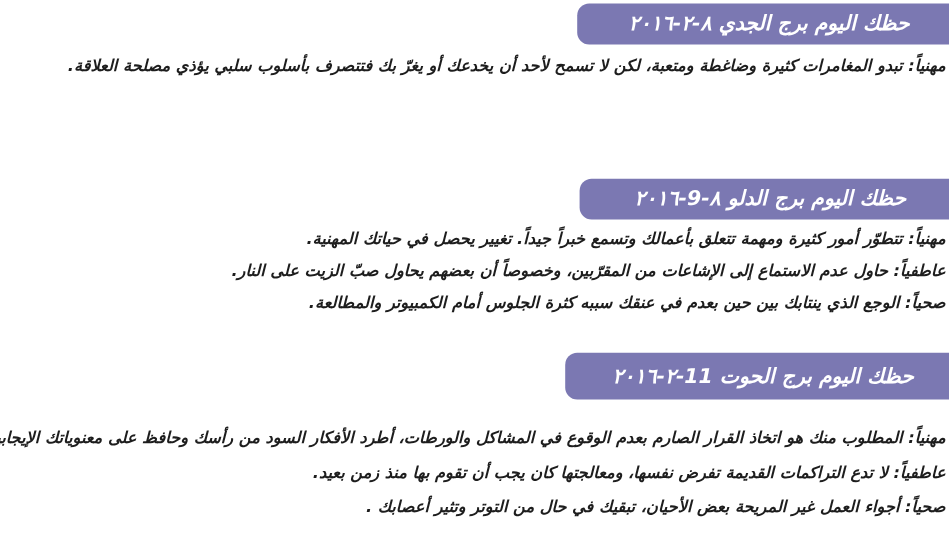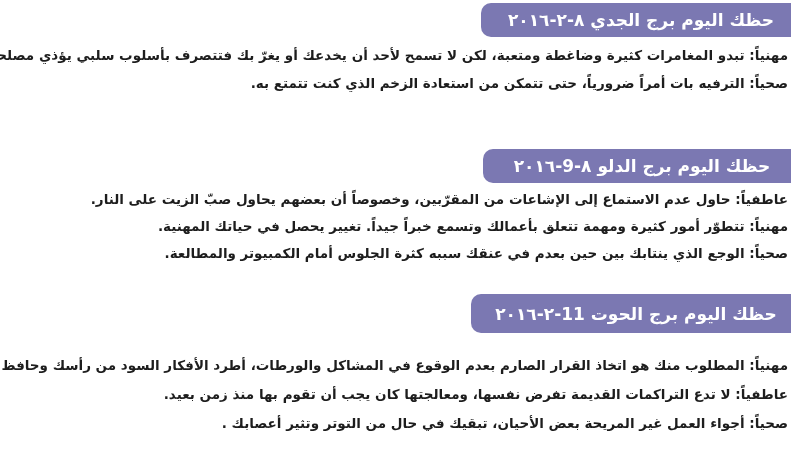--- a/index.html
+++ b/index.html
@@ -4,20 +4,21 @@
 <style>
   html, body { margin: 0; padding: 0; background: #ffffff; }
   .page {
     position: relative;
     width: 791px;
     height: 449px;
     background: #ffffff;
     overflow: hidden;
     direction: rtl;
     font-family: "DejaVu Sans", sans-serif;
+    font-style: italic;
   }
   .title-bar {
     position: absolute;
     right: -10px;
     height: 34px;
     background: #7b78b2;
     border-radius: 10px;
     color: #ffffff;
     display: flex;
     align-items: center;
@@ -52,31 +53,30 @@
 <body>
 
 <div class="page">
 
   <section>
     <div class="title-bar bar-1">
       <span>حظك اليوم برج الجدي ٨-٢-٢٠١٦</span>
     </div>
     <div class="lines lines-1">
       <p>مهنياً: تبدو المغامرات كثيرة وضاغطة ومتعبة، لكن لا تسمح لأحد أن يخدعك أو يغرّ بك فتتصرف بأسلوب سلبي يؤذي مصلحة العلاقة.</p>
-      <p>صحياً: الترفيه بات أمراً ضرورياً، حتى تتمكن من استعادة الزخم الذي كنت تتمتع به.</p>
     </div>
   </section>
 
   <section>
     <div class="title-bar bar-2">
       <span>حظك اليوم برج الدلو ٨-9-٢٠١٦</span>
     </div>
     <div class="lines lines-2">
+      <p>مهنياً: تتطوّر أمور كثيرة ومهمة تتعلق بأعمالك وتسمع خبراً جيداً. تغيير يحصل في حياتك المهنية.</p>
       <p>عاطفياً: حاول عدم الاستماع إلى الإشاعات من المقرّبين، وخصوصاً أن بعضهم يحاول صبّ الزيت على النار.</p>
-      <p>مهنياً: تتطوّر أمور كثيرة ومهمة تتعلق بأعمالك وتسمع خبراً جيداً. تغيير يحصل في حياتك المهنية.</p>
       <p>صحياً: الوجع الذي ينتابك بين حين بعدم في عنقك سببه كثرة الجلوس أمام الكمبيوتر والمطالعة.</p>
     </div>
   </section>
 
   <section>
     <div class="title-bar bar-3">
       <span>حظك اليوم برج الحوت 11-٢-٢٠١٦</span>
     </div>
     <div class="lines lines-3">
       <p>مهنياً: المطلوب منك هو اتخاذ القرار الصارم بعدم الوقوع في المشاكل والورطات، أطرد الأفكار السود من رأسك وحافظ على معنوياتك الإيجابية.</p>

